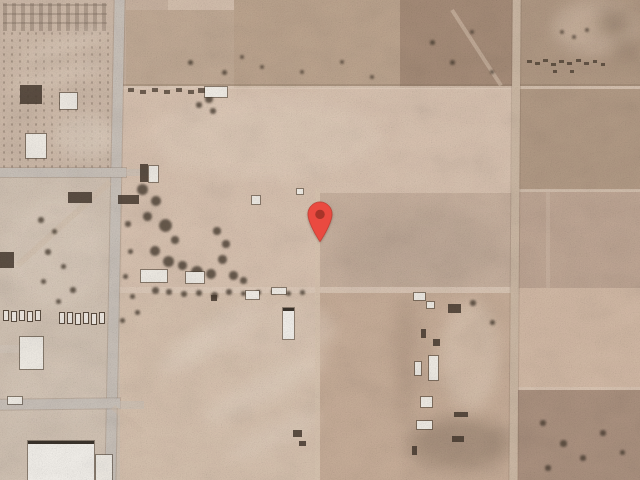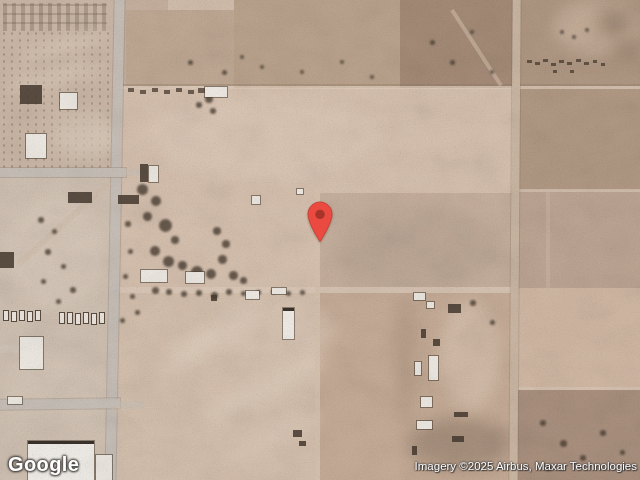--- a/index.html
+++ b/index.html
@@ -253,15 +253,13 @@
       </filter>
     <rect width="640" height="480" filter="url(#ng)" opacity="0.20" style="mix-blend-mode:multiply"></rect>
     <rect width="640" height="480" filter="url(#nc)" opacity="0.15" style="mix-blend-mode:multiply"></rect>
   </svg>
 
   <svg class="pin" viewBox="0 0 26 42" xmlns="http://www.w3.org/2000/svg">
     <path d="M13 1C6.4 1 1 6.4 1 13c0 9.8 12 27.6 12 27.6S25 22.8 25 13C25 6.4 19.6 1 13 1z" stroke="#C43B31" stroke-width="0.8" fill="#EA4A40"></path>
     <circle cx="13" cy="13.4" r="4.7" fill="#A83429"></circle>
   </svg>
 
-  <div class="glogo">Google</div>
-  <div class="attrib">Imagery ©2025 Airbus, Maxar Technologies</div>
 </div>
 
 </body></html>

